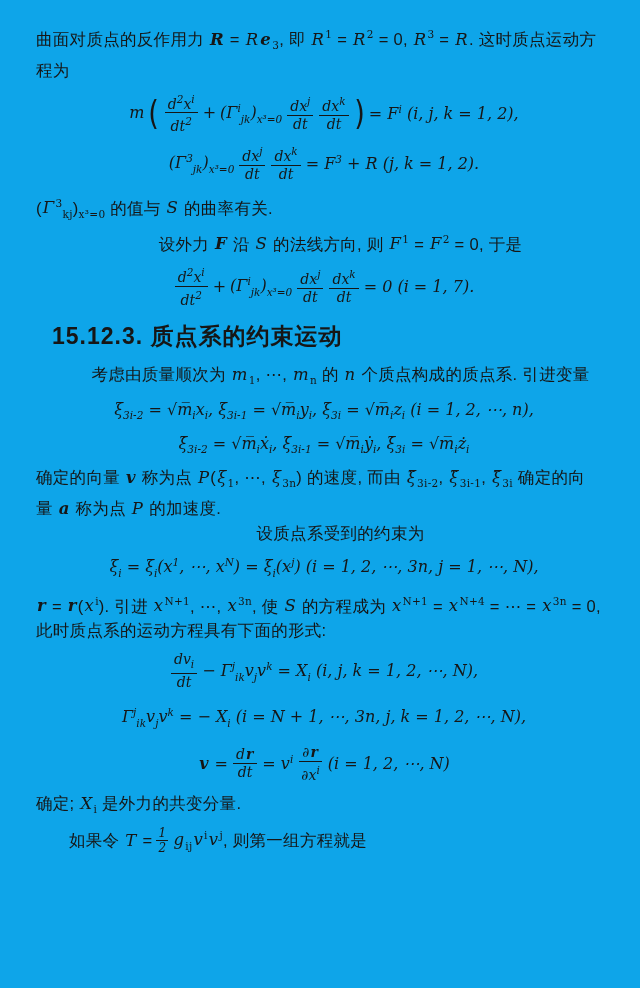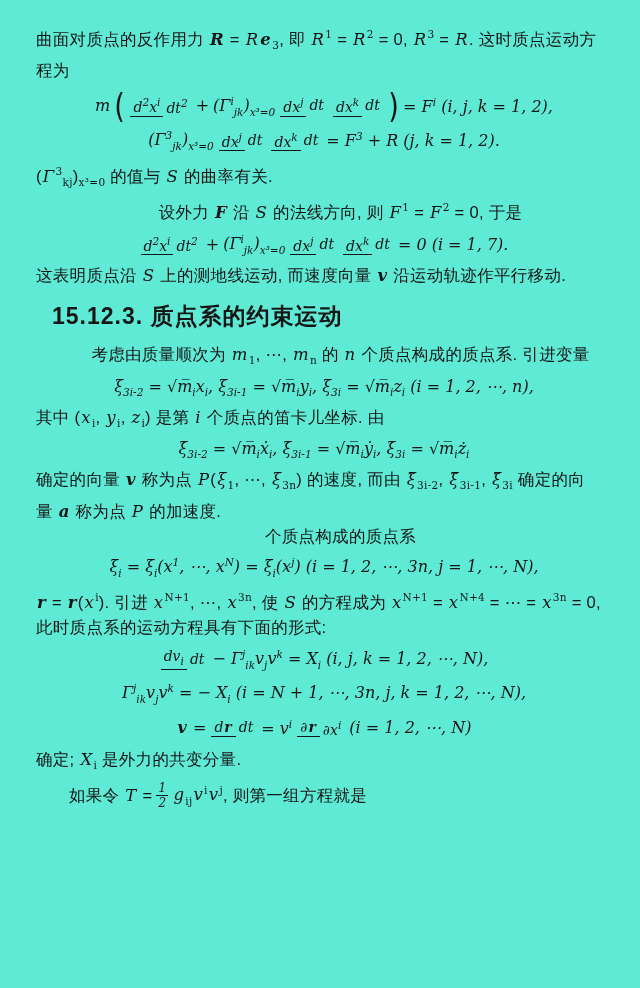--- a/index.html
+++ b/index.html
@@ -5,21 +5,21 @@
   html,body{margin:0;padding:0;}
   body{
     width:640px;height:988px;overflow:hidden;
     background:#f7f6f1;
     font-family:"Liberation Sans","DejaVu Sans",sans-serif;
     color:#161616;
   }
   .page{
     box-sizing:border-box;width:640px;height:988px;
     padding:22px 28px 0 36px;
-    background:#5eead4;
+    background:#0ea5e9;
   }
   
   .tl{
     font-size:16.5px;line-height:25px;
     letter-spacing:0.3px;
     white-space:nowrap;
   }
   .tl.ind{padding-left:33px;text-align:center;}
   .tl sup,.tl sub{font-size:10.5px;font-family:"DejaVu Serif",serif;}
   i.mv{font-family:"DejaVu Serif",serif;font-style:italic;padding:0 1px;}
@@ -28,25 +28,25 @@
   .heading{
     font-size:23px;font-weight:bold;
     margin:13px 0 10px 16px;letter-spacing:1px;
   }
   
   .eq{
     display:flex;align-items:center;justify-content:center;
     font-family:"DejaVu Serif",serif;font-style:italic;
     font-size:16px;margin:8px 0;white-space:nowrap;
   }
-  .eq.slim{margin:3px 0;font-size:16px;line-height:20px;}
+  .eq.slim{margin:3px 0;font-size:16px;line-height:26px;}
   .eq sup,.eq sub{font-size:10.5px;}
   .eq .term{padding:0 2px;}
   .frac{
-    display:inline-flex;flex-direction:row;align-items:center;
+    display:inline-flex;flex-direction:column;align-items:center;
     vertical-align:middle;margin:0 3px;
   }
   .frac .num,.frac .den{
     display:block;font-size:14px;line-height:17px;padding:0 3px;text-align:center;
   }
   .frac .num{border-bottom:1.4px solid #161616;}
   .bp{
     font-style:normal;font-size:34px;line-height:30px;
     font-family:"DejaVu Sans",sans-serif;transform:scaleX(.8);
     padding:0 1px;
@@ -117,40 +117,38 @@
       <span class="num">dx<sup>j</sup></span>
       <span class="den">dt</span>
     </span>
     <span class="frac">
       <span class="num">dx<sup>k</sup></span>
       <span class="den">dt</span>
     </span>
     <span class="term">= 0 (i = 1, 7).</span>
   </div>
 
-  <div class="tl">这表明质点沿 <i class="mv">S</i> 上的测地线运动, 而速度向量 <b class="vec">v</b> 沿运动轨迹作平行移动.</div>
 
   <div class="heading">15.12.3. 质点系的约束运动</div>
 
   <div class="tl ind">考虑由质量顺次为 <i class="mv">m</i><sub>1</sub>, ⋯, <i class="mv">m</i><sub>n</sub> 的 <i class="mv">n</i> 个质点构成的质点系.  引进变量</div>
 
   <div class="eq slim">
     <span class="term">ξ<sub>3i-2</sub> = √m̅<sub>i</sub>x<sub>i</sub>,  ξ<sub>3i-1</sub> = √m̅<sub>i</sub>y<sub>i</sub>,  ξ<sub>3i</sub> = √m̅<sub>i</sub>z<sub>i</sub>  (i = 1, 2, ⋯, n),</span>
   </div>
 
-  <div class="tl">其中 (<i class="mv">x</i><sub>i</sub>, <i class="mv">y</i><sub>i</sub>, <i class="mv">z</i><sub>i</sub>) 是第 <i class="mv">i</i> 个质点的笛卡儿坐标. 由</div>
 
   <div class="eq slim">
     <span class="term">ξ̇<sub>3i-2</sub> = √m̅<sub>i</sub>ẋ<sub>i</sub>,  ξ̇<sub>3i-1</sub> = √m̅<sub>i</sub>ẏ<sub>i</sub>,  ξ̇<sub>3i</sub> = √m̅<sub>i</sub>ż<sub>i</sub></span>
   </div>
 
   <div class="tl">确定的向量 <b class="vec">v</b> 称为点 <i class="mv">P</i>(<i class="mv">ξ</i><sub>1</sub>, ⋯, <i class="mv">ξ</i><sub>3n</sub>) 的速度, 而由 <i class="mv">ξ̈</i><sub>3i-2</sub>, <i class="mv">ξ̈</i><sub>3i-1</sub>, <i class="mv">ξ̈</i><sub>3i</sub> 确定的向</div>
   <div class="tl">量 <b class="vec">a</b> 称为点 <i class="mv">P</i> 的加速度.</div>
 
-  <div class="tl ind">个质点构成的质点系</div>
+  <div class="tl ind">设质点系受到的约束为</div>
 
   <div class="eq slim">
     <span class="term">ξ<sub>i</sub> = ξ<sub>i</sub>(x<sup>1</sup>, ⋯, x<sup>N</sup>) = ξ<sub>i</sub>(x<sup>j</sup>) (i = 1, 2, ⋯, 3n,  j = 1, ⋯, N),</span>
   </div>
 
   <div class="tl"><b class="vec">r</b> = <b class="vec">r</b>(<i class="mv">x</i><sup>i</sup>). 引进 <i class="mv">x</i><sup>N+1</sup>, ⋯, <i class="mv">x</i><sup>3n</sup>, 使 <i class="mv">S</i> 的方程成为 <i class="mv">x</i><sup>N+1</sup> = <i class="mv">x</i><sup>N+4</sup> = ⋯ = <i class="mv">x</i><sup>3n</sup> = 0,</div>
   <div class="tl">此时质点系的运动方程具有下面的形式:</div>
 
   <div class="eq">
     <span class="frac">

